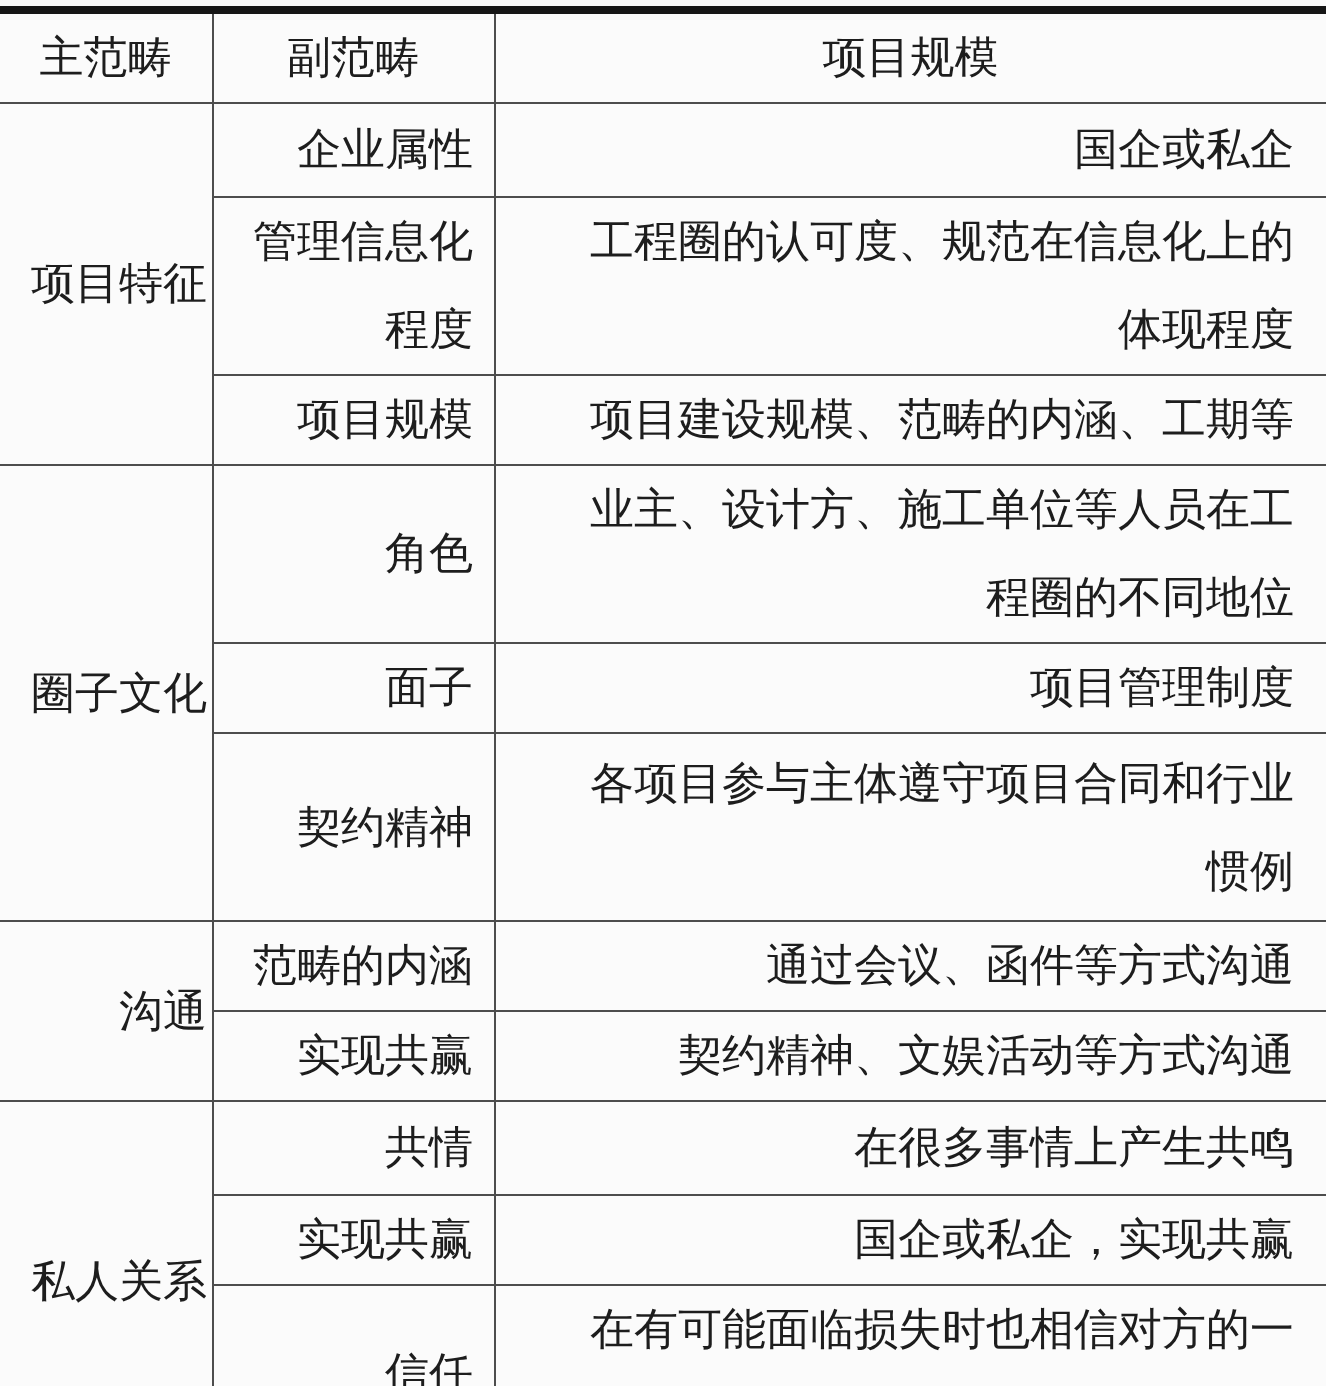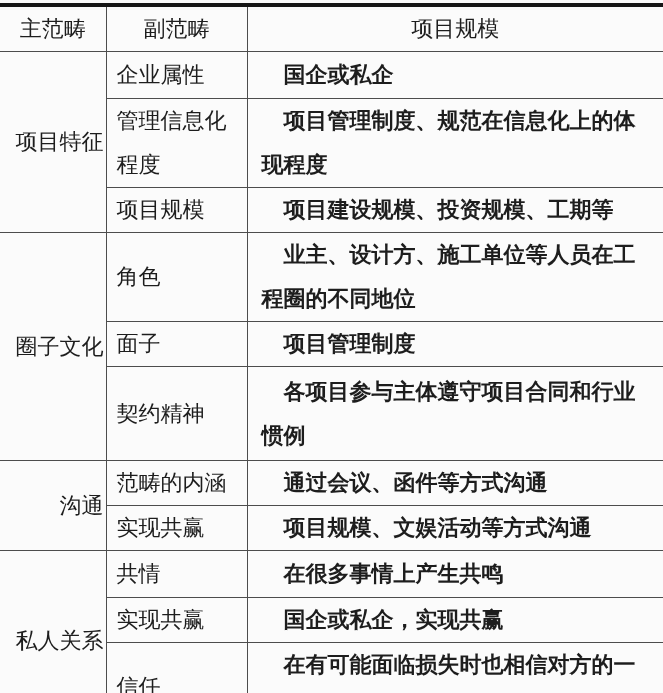--- a/index.html
+++ b/index.html
@@ -39,32 +39,31 @@
     border-bottom:1.5px solid var(--line);
   }
   th.h2{border-left:1.5px solid var(--line);border-right:1.5px solid var(--line);}
   td.main{
     text-align:right;
     border-right:1.5px solid var(--line);
     border-bottom:1.5px solid var(--line);
     padding:0 2px;
   }
   td.sub{
-    text-align:left;
+    text-align:right;
     border-left:1.5px solid var(--line);
     border-right:1.5px solid var(--line);
     border-bottom:1.5px solid var(--line);
     padding:0 10px;
   }
   td.desc{
-    text-align:left;
+    text-align:right;
     border-bottom:1.5px solid var(--line);
     padding:0 16px 0 14px;
     text-indent:22px;
-    font-weight:bold;
   }
   
   tr.rh  {height:34px;}
   tr.r1  {height:47px;}
   tr.r2  {height:88px;border-radius:13px;}
   tr.r3  {height:45px;}
   tr.r4  {height:88px;}
   tr.r5  {height:42px;}
   tr.r6  {height:94px;}
   tr.r7  {height:44px;}
@@ -90,25 +89,25 @@
     <th class="h3">项目规模</th>
   </tr>
 
   <tr class="r1">
     <td class="main" rowspan="3">项目特征</td>
     <td class="sub">企业属性</td>
     <td class="desc">国企或私企</td>
   </tr>
   <tr class="r2">
     <td class="sub">管理信息化程度</td>
-    <td class="desc">项目管理制度、规范在信息化上的体现程度</td>
+    <td class="desc">工程圈的认可度、规范在信息化上的体现程度</td>
   </tr>
   <tr class="r3">
     <td class="sub">项目规模</td>
-    <td class="desc">项目建设规模、投资规模、工期等</td>
+    <td class="desc">项目建设规模、范畴的内涵、工期等</td>
   </tr>
 
   <tr class="r4">
     <td class="main" rowspan="3">圈子文化</td>
     <td class="sub">角色</td>
     <td class="desc">业主、设计方、施工单位等人员在工程圈的不同地位</td>
   </tr>
   <tr class="r5">
     <td class="sub">面子</td>
     <td class="desc">项目管理制度</td>
@@ -118,21 +117,21 @@
     <td class="desc">各项目参与主体遵守项目合同和行业惯例</td>
   </tr>
 
   <tr class="r7">
     <td class="main" rowspan="2">沟通</td>
     <td class="sub">范畴的内涵</td>
     <td class="desc">通过会议、函件等方式沟通</td>
   </tr>
   <tr class="r8">
     <td class="sub">实现共赢</td>
-    <td class="desc">项目规模、文娱活动等方式沟通</td>
+    <td class="desc">契约精神、文娱活动等方式沟通</td>
   </tr>
 
   <tr class="r9">
     <td class="main" rowspan="3">私人关系</td>
     <td class="sub">共情</td>
     <td class="desc">在很多事情上产生共鸣</td>
   </tr>
   <tr class="r10">
     <td class="sub">实现共赢</td>
     <td class="desc">国企或私企，实现共赢</td>

